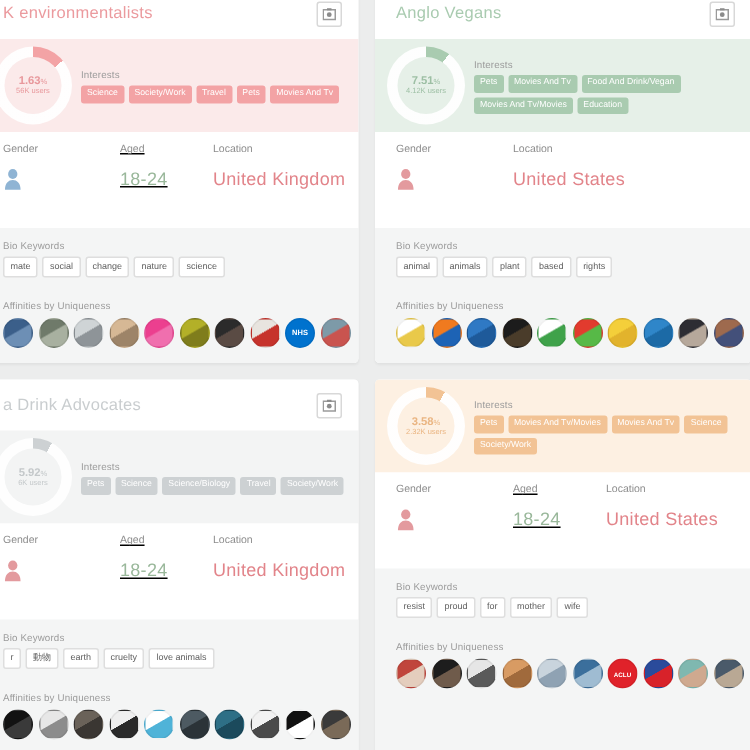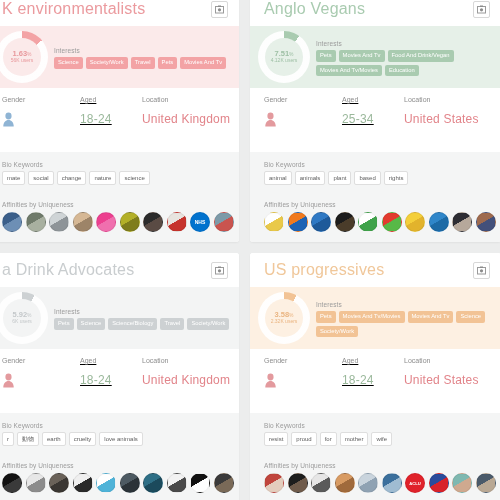--- a/index.html
+++ b/index.html
@@ -25,21 +25,21 @@
     box-shadow:0 1px 2px rgba(0,0,0,.05);
   }
   
   .card-head{
     height:34px;flex:0 0 34px;
     display:flex;align-items:center;justify-content:space-between;
     padding:0 11px 0 14px;
     background:#fff;
   }
   .card-title{
-    font-size:16px;letter-spacing:.2px;font-weight:400;
+    font-size:11px;letter-spacing:.2px;font-weight:400;
     white-space:nowrap;overflow:hidden;
   }
   .head-btn{
     width:15px;height:15px;border:1px solid #d8d8d8;border-radius:2px;
     background:#fff;display:flex;align-items:center;justify-content:center;
     flex:0 0 auto;
   }
   .head-btn svg{display:block;}
   
   .banner{
@@ -246,24 +246,20 @@
     <div class="demo">
       <div class="demo-col c1">
         <div class="demo-h">Gender</div>
         <div class="gender-ico">
           <svg width="13" height="15" viewBox="0 0 13 15">
             <ellipse class="g-head" cx="6.5" cy="4" rx="3.1" ry="3.4" fill="#e39a9e"></ellipse>
             <path class="g-body" d="M1.3 14.5 C1.3 10.2 3.6 8 6.5 8 C9.4 8 11.7 10.2 11.7 14.5 Z" fill="#e39a9e"></path>
           </svg>
         </div>
       </div>
-      <div class="demo-col c2">
-        <div class="demo-h">Aged</div>
-        <div class="demo-v age-v">25-34</div>
-      </div>
       <div class="demo-col c3">
         <div class="demo-h">Location</div>
         <div class="demo-v loc-v">United States</div>
       </div>
     </div>
 
     <div class="lower">
       <div class="sec-lbl">Bio Keywords</div>
       <div class="kw-row">
           <span class="kw">animal</span>
@@ -360,30 +356,20 @@
           <div class="aff" style="background: linear-gradient(150deg, rgb(77, 90, 98) 0%, rgb(77, 90, 98) 45%, rgb(43, 51, 56) 46%, rgb(43, 51, 56) 100%);"></div>
           <div class="aff" style="background: linear-gradient(150deg, rgb(46, 111, 134) 0%, rgb(46, 111, 134) 45%, rgb(27, 74, 92) 46%, rgb(27, 74, 92) 100%);"></div>
           <div class="aff" style="background: linear-gradient(150deg, rgb(242, 242, 242) 0%, rgb(242, 242, 242) 45%, rgb(74, 74, 74) 46%, rgb(74, 74, 74) 100%);"></div>
           <div class="aff" style="background: linear-gradient(150deg, rgb(17, 17, 17) 0%, rgb(17, 17, 17) 45%, rgb(255, 255, 255) 46%, rgb(255, 255, 255) 100%);"></div>
           <div class="aff" style="background: linear-gradient(150deg, rgb(58, 58, 58) 0%, rgb(58, 58, 58) 45%, rgb(122, 106, 88) 46%, rgb(122, 106, 88) 100%);"></div>
         </div>
     </div>
   </div>
 
   <div class="card t-orange">
-    <div class="card-head">
-      <div class="card-title">US progressives</div>
-      <div class="head-btn">
-        <svg width="9" height="9" viewBox="0 0 9 9">
-          <rect x="0.5" y="1.5" width="8" height="6.5" fill="none" stroke="#9a9a9a" stroke-width="1"></rect>
-          <circle cx="4.5" cy="4.8" r="1.6" fill="#8b8b8b"></circle>
-          <rect x="3" y="0.5" width="3" height="1.4" fill="#8b8b8b"></rect>
-        </svg>
-      </div>
-    </div>
 
     <div class="banner">
       <div class="donut">
         <div class="ring" style="background: conic-gradient(rgb(242, 195, 149) 0deg, rgb(242, 195, 149) 29deg, rgba(255, 255, 255, 0.95) 29deg, rgba(255, 255, 255, 0.95) 360deg);"></div>
         <div class="hole"></div>
         <div class="lbl">
           <div class="pct"><span class="pv">3.58</span><span class="u">%</span></div>
           <div class="usr">2.32K users</div>
         </div>
       </div>

